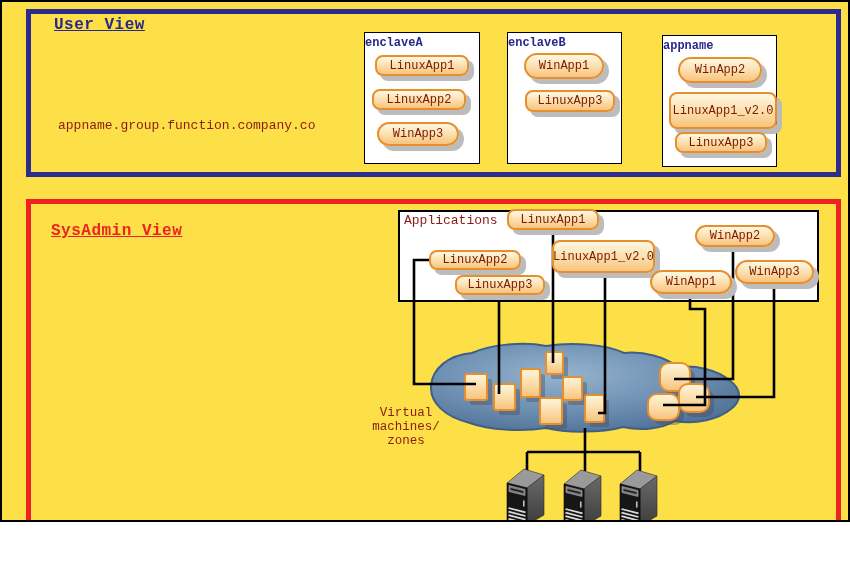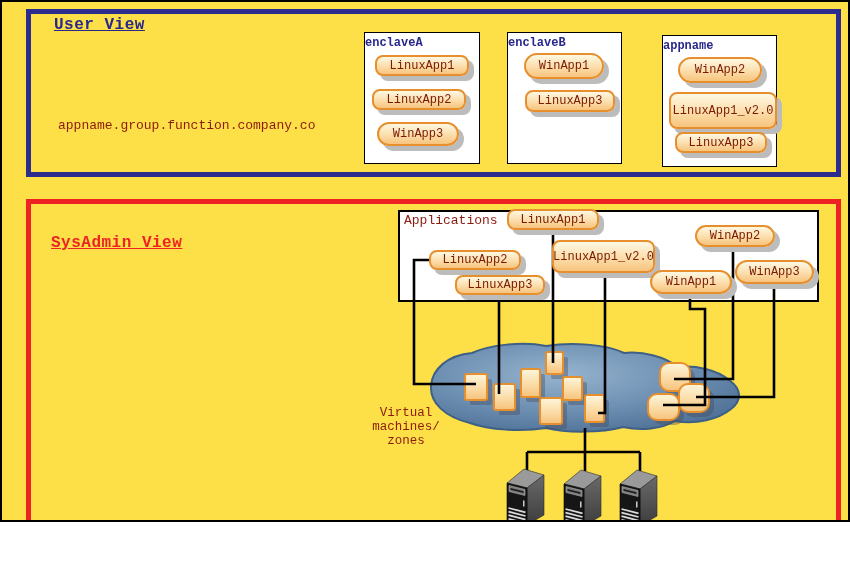--- a/index.html
+++ b/index.html
@@ -8,21 +8,21 @@
     position:relative; width:850px; height:522px; background:#fde047;
     border:2px solid #000; overflow:hidden;
     font-family:Liberation Mono, monospace;
   }
   .panel { position:absolute; z-index:0; background:transparent; }
   .panel.user { left:24px; top:7px;   width:815px; height:168px; border:5px solid #2c2c8e; }
   .panel.sys  { left:24px; top:197px; width:815px; height:363px; border:5px solid #ee2222; }
   .vtitle { position:absolute; z-index:4; font-size:16px; font-weight:bold;
             text-decoration:underline; letter-spacing:.5px; }
   .vtitle.user { left:52px; top:14px;  color:#28288c; }
-  .vtitle.sys  { left:49px; top:232px; color:#ee2222; }
+  .vtitle.sys  { left:49px; top:220px; color:#ee2222; }
   .lbl { position:absolute; z-index:4; font-size:13px; color:#8b1a10; white-space:nowrap; }
   .enclave { position:absolute; z-index:1; border:1.5px solid #000; background:#fff; }
   .enc-title { position:absolute; left:0; top:3px; width:100%; 
                color:#28288c; font-size:12px; font-weight:bold; }
   .appsbox { position:absolute; z-index:1; left:396px; top:208px; width:421px; height:92px;
              border:2px solid #000; background:#fff; }
   .art { position:absolute; left:0; top:0; z-index:2; }
   .app { position:absolute; z-index:3; border:2px solid #e78f2d;
          background:linear-gradient(180deg,#fdf8e3 0%,#fcdfae 52%,#f7c47e 100%);
          color:#7b1a00; font-size:12px; line-height:1;

